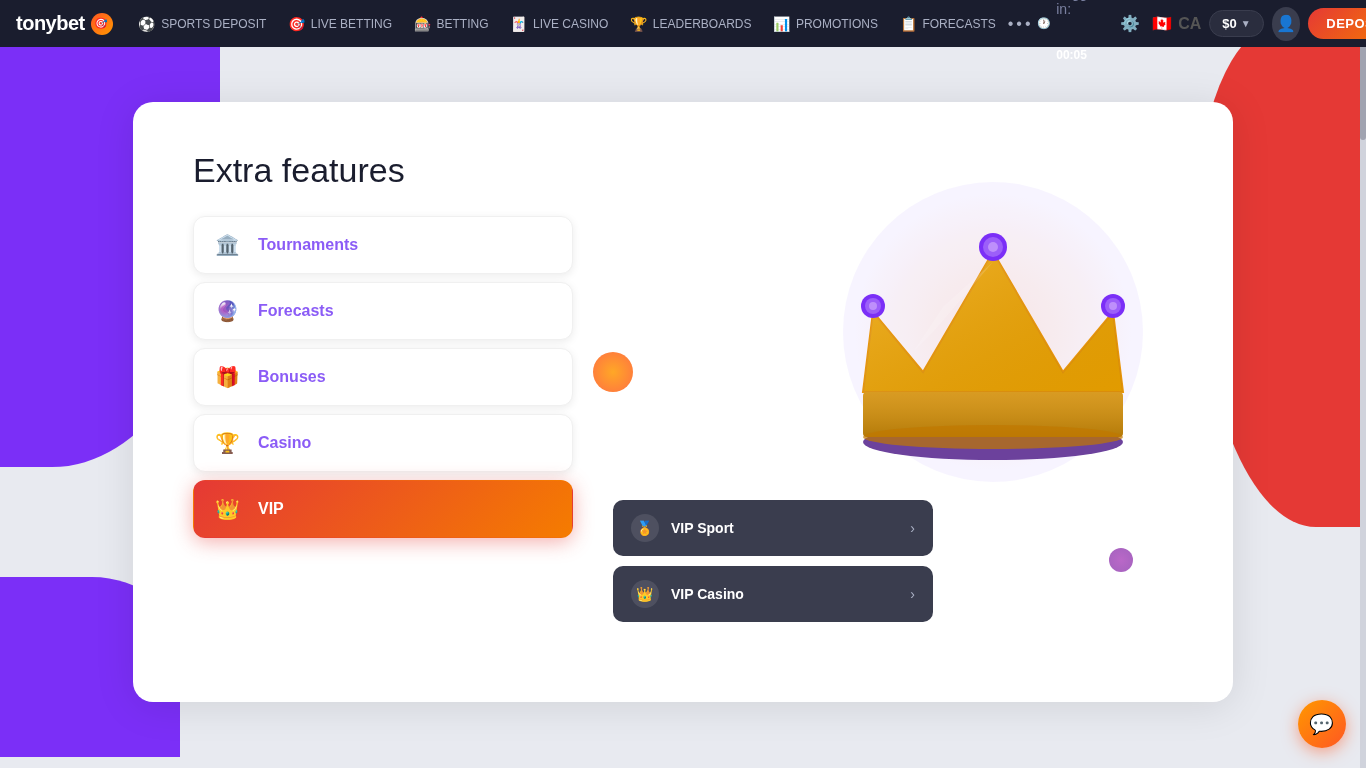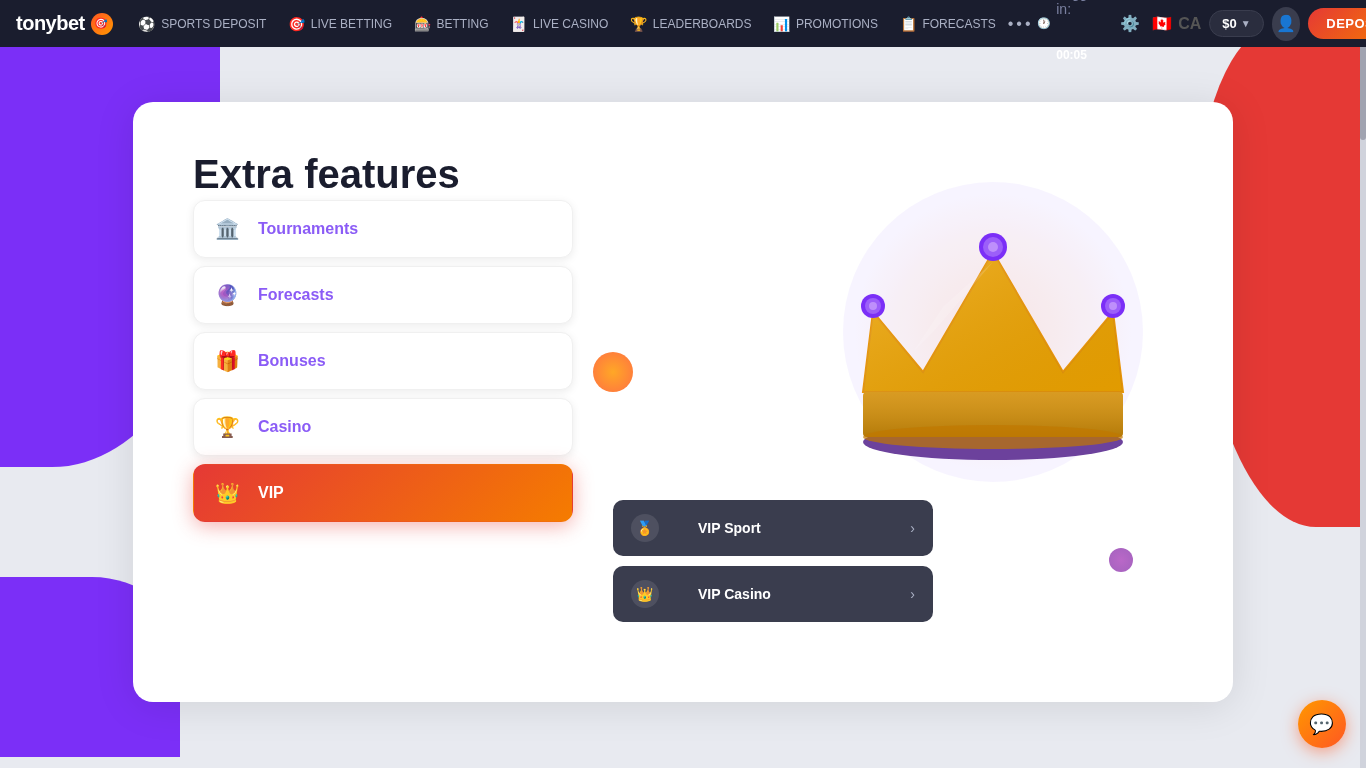--- a/index.html
+++ b/index.html
@@ -196,24 +196,24 @@
       gap: 40px;
       box-shadow: 0 4px 40px rgba(0,0,0,0.1);
       overflow: hidden;
     }
 
     .card-left {
       flex: 0 0 380px;
     }
 
     .card-title {
-      font-size: 40px;
-      font-weight: 700;
+      font-size: 34px;
+      font-weight: 400;
       color: #1a1d2e;
-      margin-bottom: 4px;
+      margin-bottom: 27px;
       line-height: 1.1;
     }
 
     .card-desc {
       font-size: 14px;
       color: #666;
       line-height: 1.6;
       margin-bottom: 30px;
       max-width: 360px;
     }
@@ -354,21 +354,20 @@
       display: flex;
       align-items: center;
       justify-content: center;
       font-size: 14px;
     }
 
     .vip-btn-label {
       color: white;
       font-size: 14px;
       font-weight: 600;
-      margin-left: 27px;
     }
 
     .vip-btn-arrow {
       color: #aab0c4;
       font-size: 14px;
     }
 
     
     .chat-bubble {
       position: fixed;

